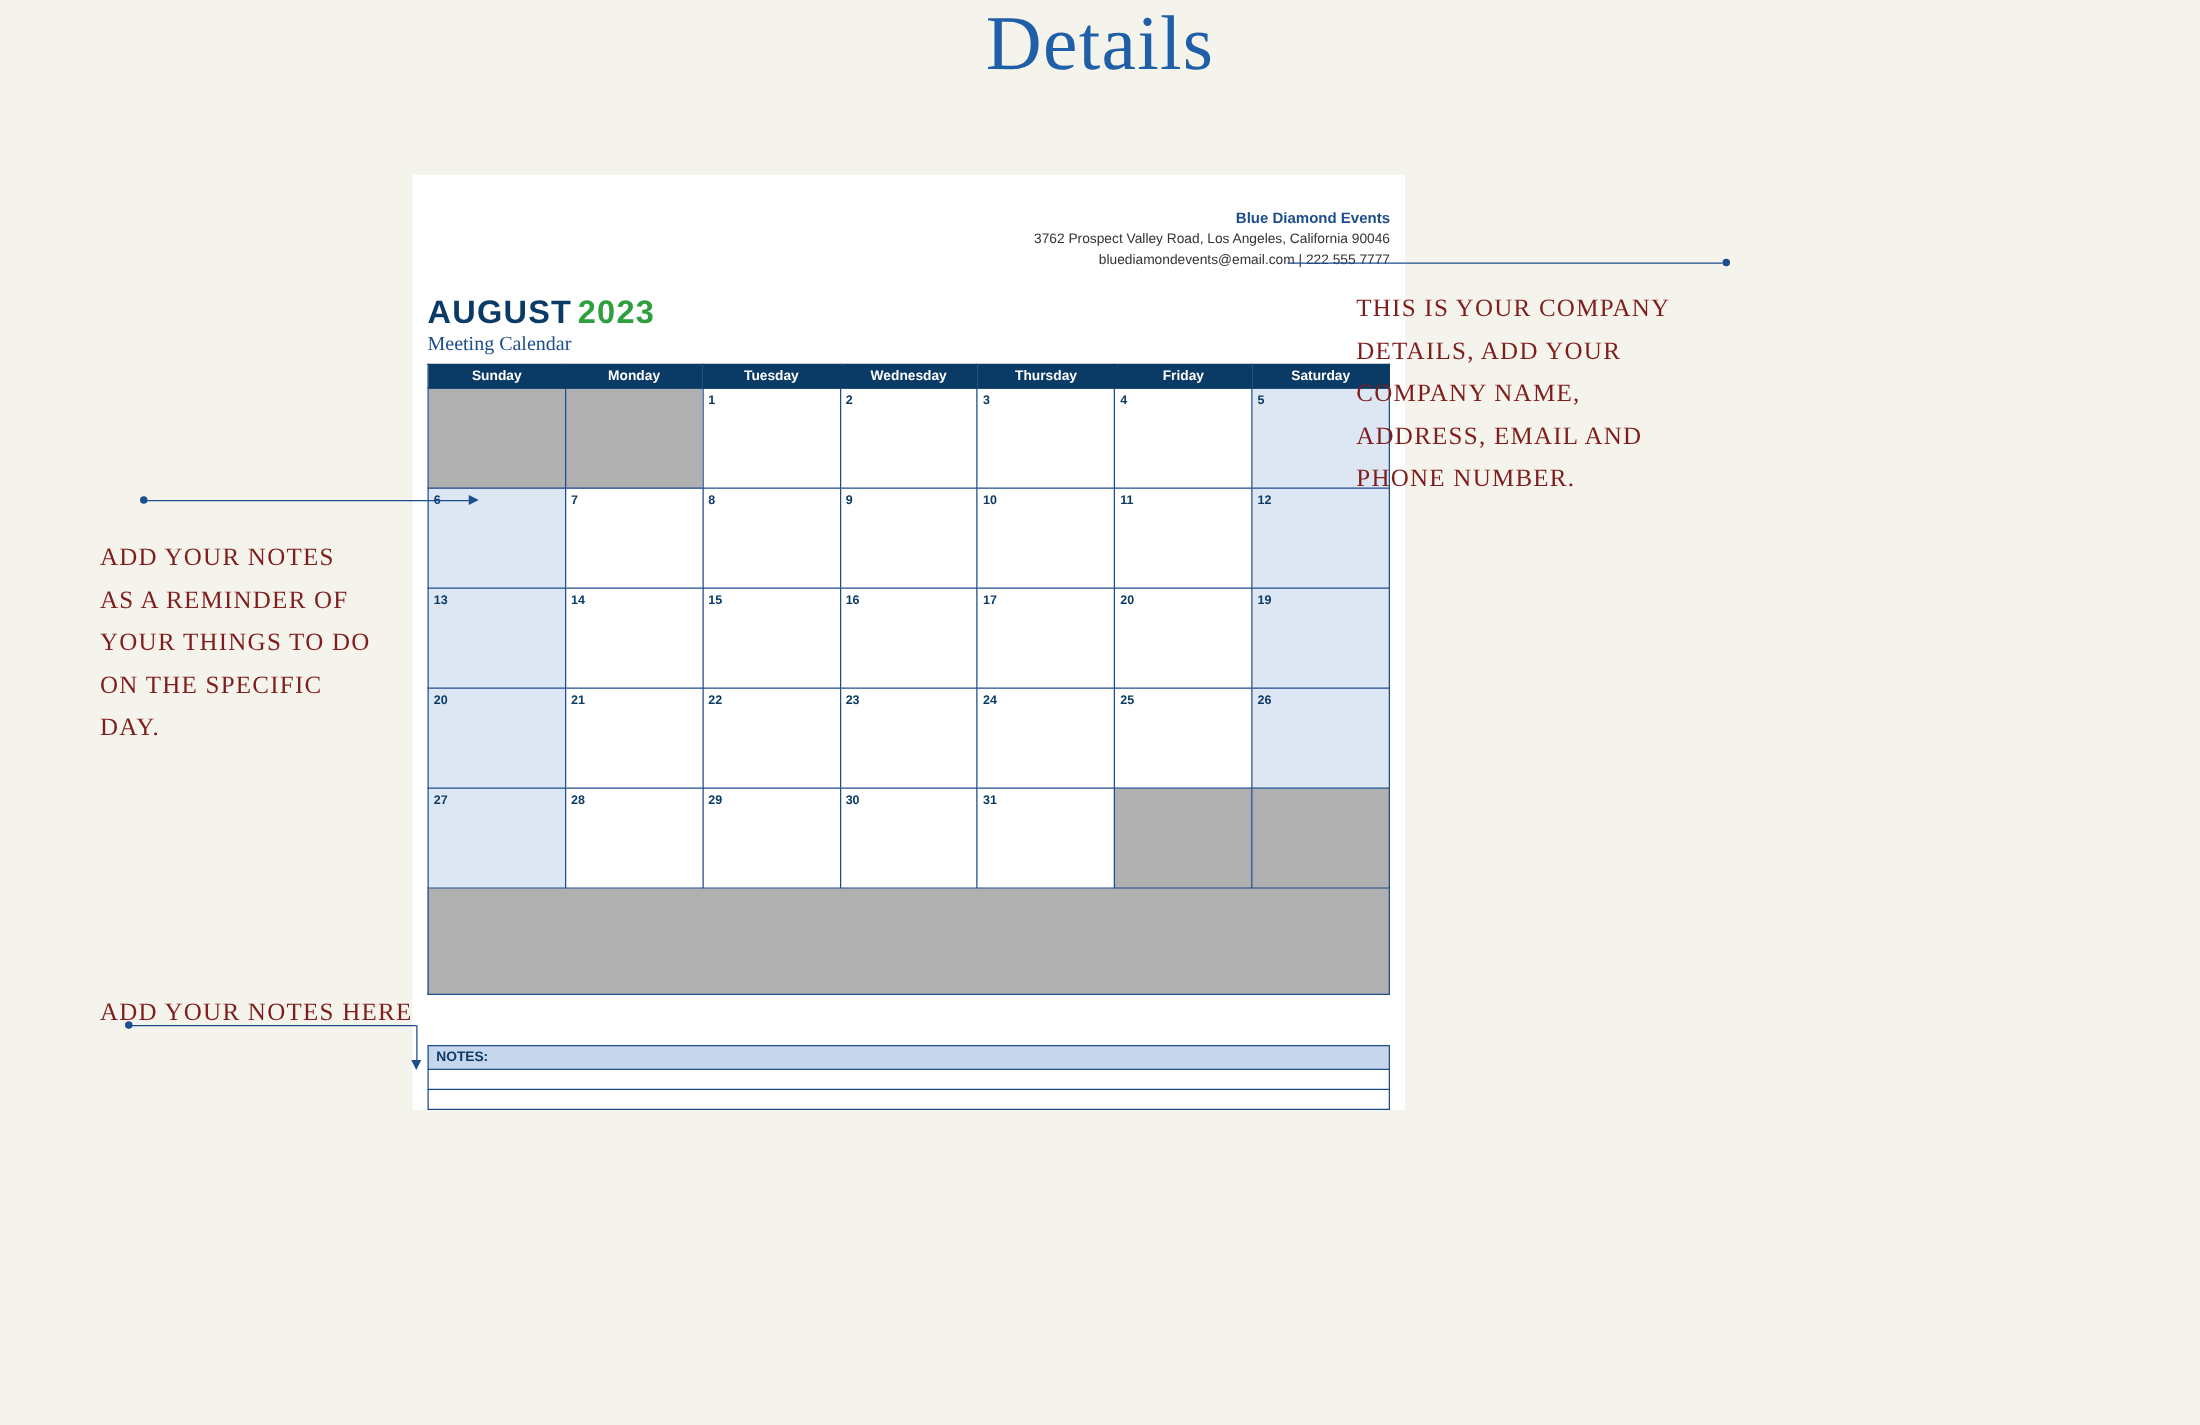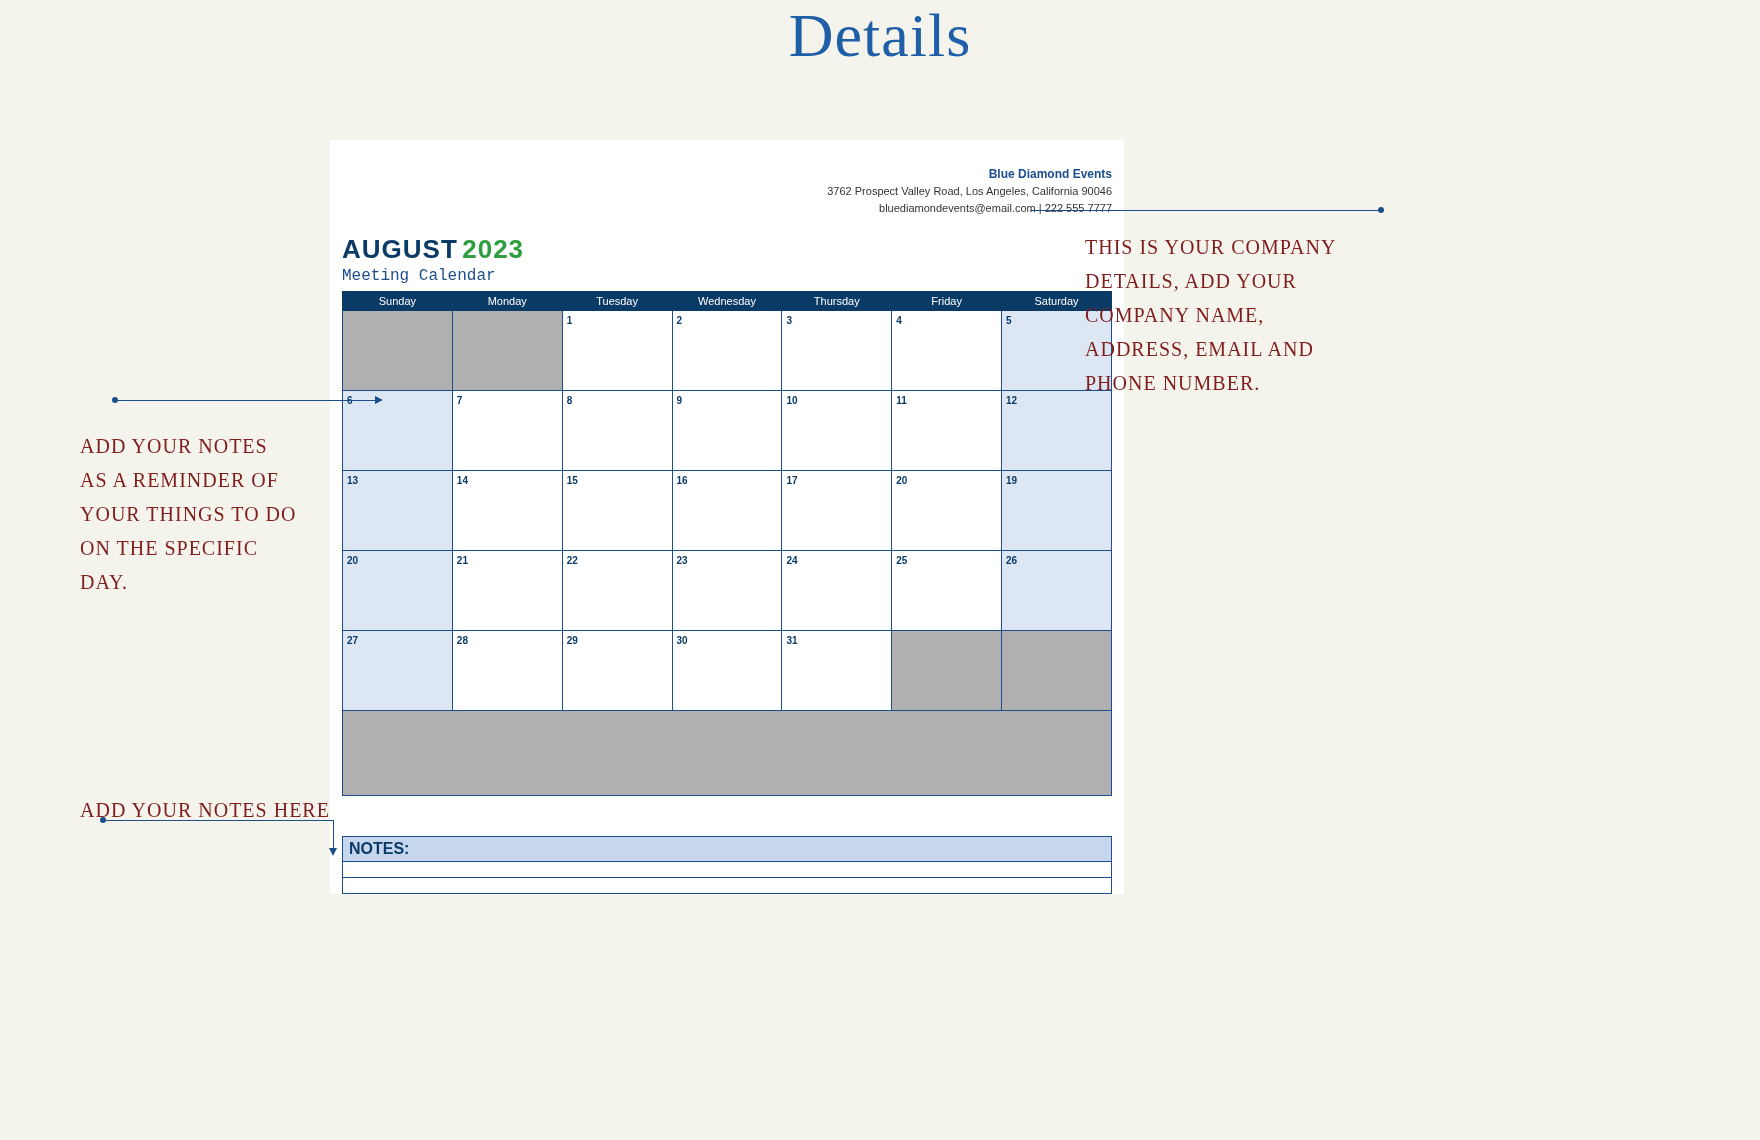--- a/index.html
+++ b/index.html
@@ -4,29 +4,29 @@
 <style>
 *{box-sizing:border-box;margin:0;padding:0}
 body{background:#f5f4ec;font-family:Arial,Helvetica,sans-serif;width:1760px;height:1140px;position:relative;overflow:hidden}
 .page-title{font-family:Georgia,'Times New Roman',serif;font-size:62px;color:#1f5fa8;text-align:center;font-weight:400;letter-spacing:1px}
 .document{position:absolute;left:330px;top:140px;width:794px;background:#fff;padding:25px 0 0 0}
 .company-block{text-align:right;padding-right:12px;font-size:11px;color:#333;line-height:1.5}
 .company-name{color:#1c4e8c;font-weight:bold;font-size:12px}
 .month-header{padding:18px 12px 2px 12px}
 .month{font-size:26px;font-weight:bold;color:#0a3a66;letter-spacing:1px}
 .year{color:#2e9e3e}
-.subtitle{font-size:16px;color:#1c4e8c;padding:0 12px 6px 12px;font-family:Liberation Mono, monospace}
+.subtitle{font-size:16px;color:#1c4e8c;padding:0 12px 6px 12px;font-family:Liberation Serif, serif}
 .cal-table{width:calc(100% - 24px);margin:0 12px;border-collapse:collapse;table-layout:fixed}
-.cal-table th{background:#0a3a66;color:#fff;font-weight:normal;font-size:11px;padding:3px 0;border:1px solid #0a3a66}
+.cal-table th{background:#0a3a66;color:#fff;font-weight:bold;font-size:11px;padding:3px 0;border:1px solid #0a3a66}
 .cal-table td{border:1px solid #1c4e8c;height:80px;vertical-align:top;padding:4px;font-size:10px;font-weight:bold;color:#0a3a66;background:#fff}
 .cal-table td.weekend{background:#dde7f3}
 .cal-table td.blank{background:#b0b0b0}
 .notes-gap{height:85px;background:#b0b0b0;margin:0 12px;border:1px solid #1c4e8c;border-top:none}
 .notes-section{margin:40px 12px 0 12px}
-.notes-header{background:#c5d6ed;color:#0a3a66;font-weight:bold;font-size:16px;padding:3px 6px;border:1px solid #1c4e8c}
+.notes-header{background:#c5d6ed;color:#0a3a66;font-weight:bold;font-size:11px;padding:3px 6px;border:1px solid #1c4e8c}
 .notes-line{border:1px solid #1c4e8c;border-top:none;height:16px;background:#fff}
 .annotation{position:absolute;font-family:Liberation Serif, serif;font-size:20px;color:#7f1d1d;letter-spacing:1px;line-height:1.7;text-transform:uppercase}
 .ann-right{left:1085px;top:230px;width:280px}
 .ann-left{left:80px;top:429px;width:220px}
 .ann-notes{left:80px;top:793px}
 .callout-line{position:absolute;background:#1c4e8c;height:1px}
 .callout-dot{position:absolute;width:6px;height:6px;border-radius:50%;background:#1c4e8c}
 .callout-arrow{position:absolute;width:0;height:0;border-style:solid}
 .line-right{left:1030px;top:210px;width:348px}
 .dot-right{left:1378px;top:207px}

